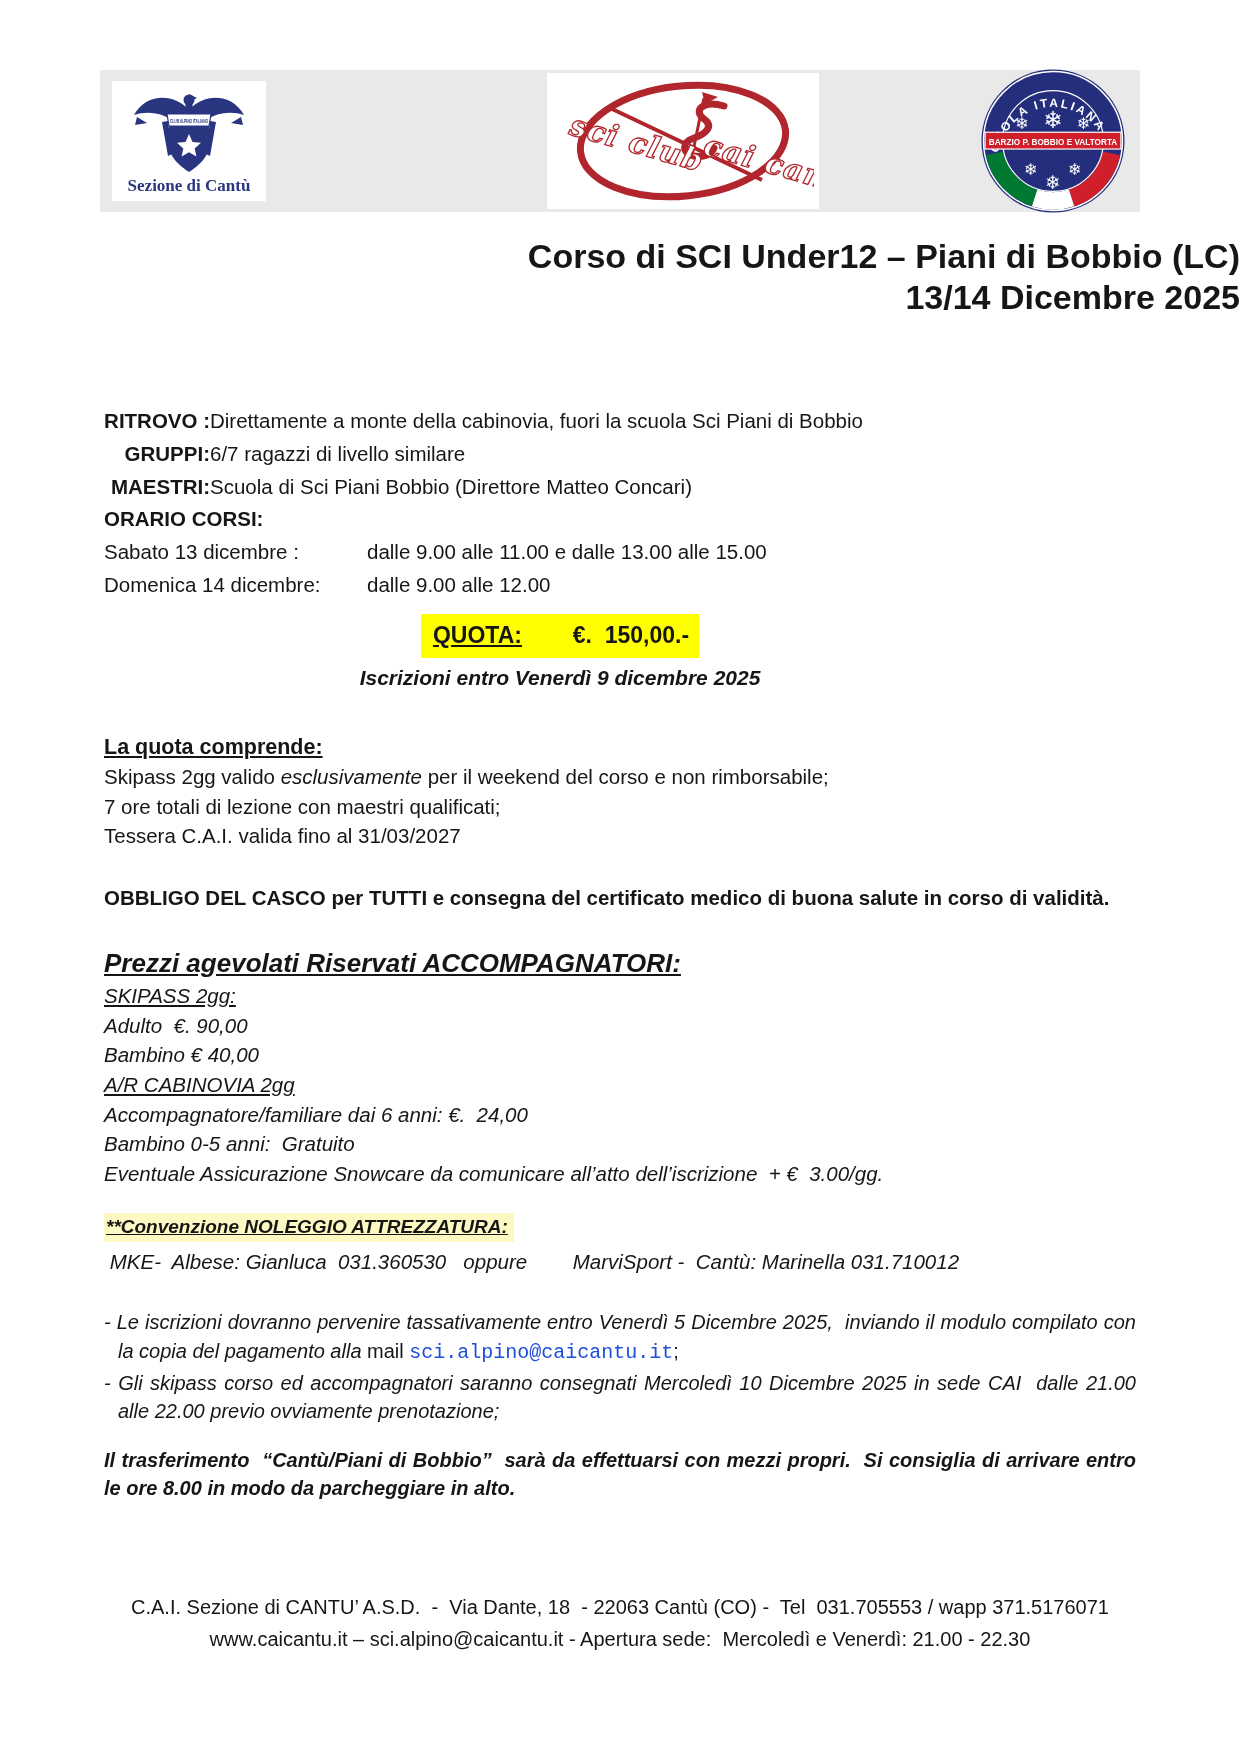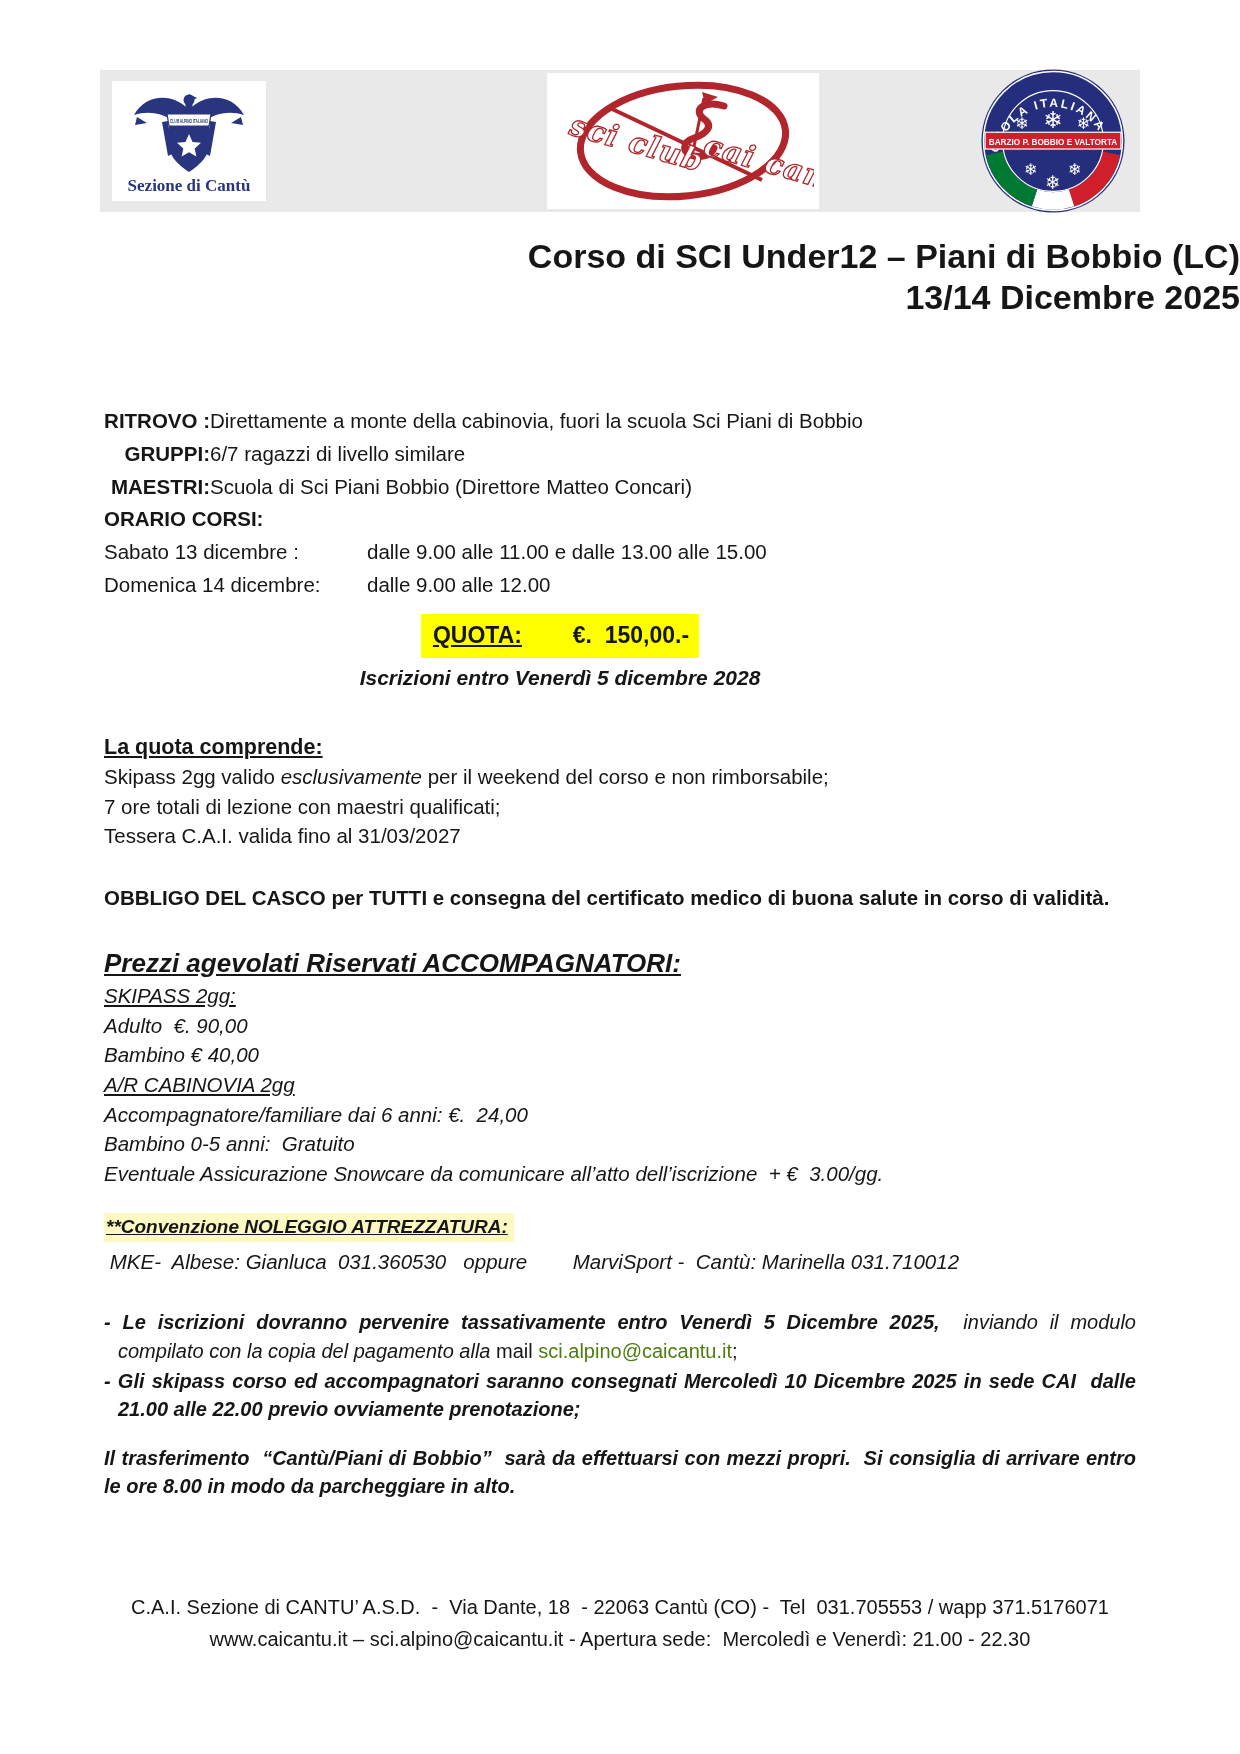--- a/index.html
+++ b/index.html
@@ -69,23 +69,23 @@
     background:#fef9c3;font-weight:bold;font-style:italic;font-size:19px;
     text-decoration:underline;padding:1px 6px 2px 2px;line-height:1.35;
   }
   .rental-line{font-style:italic;margin-top:5px;line-height:1.45;}
   
   .bullets{margin-top:32px;}
   .bullet{
     margin:0 0 2px 0;padding-left:14px;text-indent:-14px;
     font-size:20px;line-height:1.42;text-align:justify;
   }
-  .bi{font-weight:bold;font-style:italic;}
+  .bi{font-weight:normal;font-style:italic;}
   .it{font-style:italic;}
-  .em-link{color:#4d7c0f;text-decoration:none;cursor:pointer;}
+  .em-link{color:#1d4ed8;text-decoration:none;cursor:pointer;font-family:Liberation Mono, monospace;}
   .transfer{
     margin-top:20px;font-size:20px;line-height:1.42;
     font-weight:bold;font-style:italic;text-align:justify;
   }
   
   .footer{
     position:absolute;left:0;right:0;top:1591px;
     text-align:center;font-size:20px;line-height:1.62;
   }
 </style>
@@ -186,21 +186,21 @@
         <span class="sched-day t">Domenica 14 dicembre:</span>
         <span class="t">dalle 9.00 alle 12.00</span>
       </div>
     </div>
 
     <div class="quota-row">
       <span class="quota-hl">
         <span class="quota-label t">QUOTA:</span><span class="quota-value t">       €.  150,00.-</span>
       </span>
     </div>
-    <div class="deadline t">Iscrizioni entro Venerdì 5 dicembre 2028</div>
+    <div class="deadline t">Iscrizioni entro Venerdì 9 dicembre 2025</div>
 
     <div class="sec-heading t">La quota comprende:</div>
     <div class="plain-line">
       <span class="t">Skipass 2gg valido </span><span class="t it">esclusivamente</span><span class="t"> per il weekend del corso e non rimborsabile;</span>
     </div>
     <div class="plain-line t">7 ore totali di lezione con maestri qualificati;</div>
     <div class="plain-line t">Tessera C.A.I. valida fino al 31/03/2027</div>
 
     <div class="helmet t">OBBLIGO DEL CASCO per TUTTI e consegna del certificato medico di buona salute in corso di validità.</div>
 

